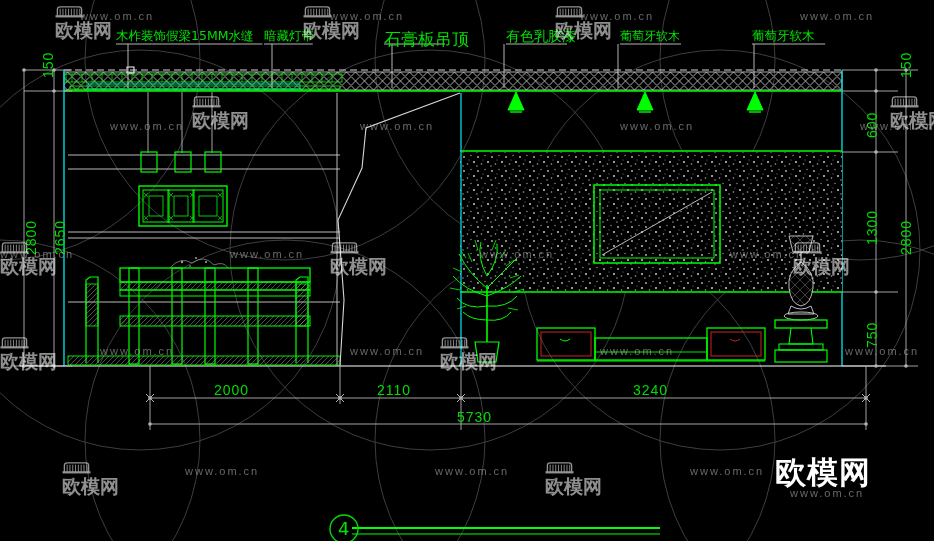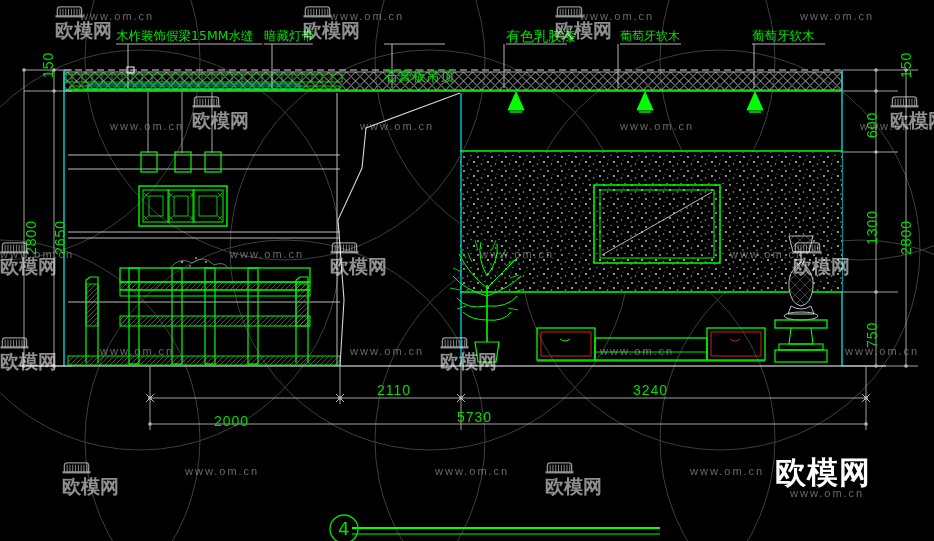--- a/index.html
+++ b/index.html
@@ -330,36 +330,36 @@
     <g>
       <line x1="352" y1="528" x2="660" y2="528" stroke="#00ff00" stroke-width="2.2"></line>
       <line x1="352" y1="534" x2="660" y2="534" stroke="#00ff00" stroke-width="1.2"></line>
       <circle cx="344" cy="529" r="14" fill="none" stroke="#00dd00" stroke-width="1.4"></circle>
     </g>
   </svg>
 
   <div id="annot-layer">
       <div class="cad-txt" style="left: 116px; top: 28px; font-size: 12.5px;">木柞装饰假梁15MM水缝</div>
       <div class="cad-txt" style="left: 264px; top: 28px; font-size: 12.5px;">暗藏灯带</div>
-      <div class="cad-txt" style="left: 384px; top: 28px; font-size: 14px; margin-top: 40px;">石膏板吊顶</div>
+      <div class="cad-txt" style="left: 384px; top: 28px; font-size: 17px;">石膏板吊顶</div>
       <div class="cad-txt" style="left: 506px; top: 28px; font-size: 14px;">有色乳胶漆</div>
       <div class="cad-txt" style="left: 620px; top: 28px; font-size: 12px;">葡萄牙软木</div>
       <div class="cad-txt" style="left: 752px; top: 28px; font-size: 12.5px;">葡萄牙软木</div>
     </div>
 
   <div id="dim-layer">
       <div class="dimtxt vert" style="left: 40px; top: 78px;">150</div>
       <div class="dimtxt vert" style="left: 23px; top: 255px;">2800</div>
       <div class="dimtxt vert" style="left: 52px; top: 255px;">2650</div>
       <div class="dimtxt vert" style="left: 898px; top: 78px;">150</div>
       <div class="dimtxt vert" style="left: 864px; top: 138px;">600</div>
       <div class="dimtxt vert" style="left: 864px; top: 245px;">1300</div>
       <div class="dimtxt vert" style="left: 864px; top: 348px;">750</div>
       <div class="dimtxt vert" style="left: 898px; top: 255px;">2800</div>
-      <div class="dimtxt" style="left: 214px; top: 382px; margin-top: 31px;">2000</div>
+      <div class="dimtxt" style="left: 214px; top: 382px;">2000</div>
       <div class="dimtxt" style="left: 377px; top: 382px;">2110</div>
       <div class="dimtxt" style="left: 633px; top: 382px;">3240</div>
       <div class="dimtxt" style="left: 457px; top: 409px;">5730</div>
     </div>
 
   <div class="title-txt" style="left:338px;top:518px;font-size:18px;">4</div>
 
   <div id="wm-layer">
       <div class="wm nosel" style="left: 55px; top: 4px; font-size: 19px; font-weight: bold; opacity: 0.72;"><svg width="29" height="14" viewBox="0 0 30 15" style="opacity:0.8;vertical-align:middle;margin-right:3px;">
           <path d="M2 13 V6 q0-3 3-3 h20 q3 0 3 3 v7" fill="none" stroke="#ffffff" stroke-width="1.4"></path>

